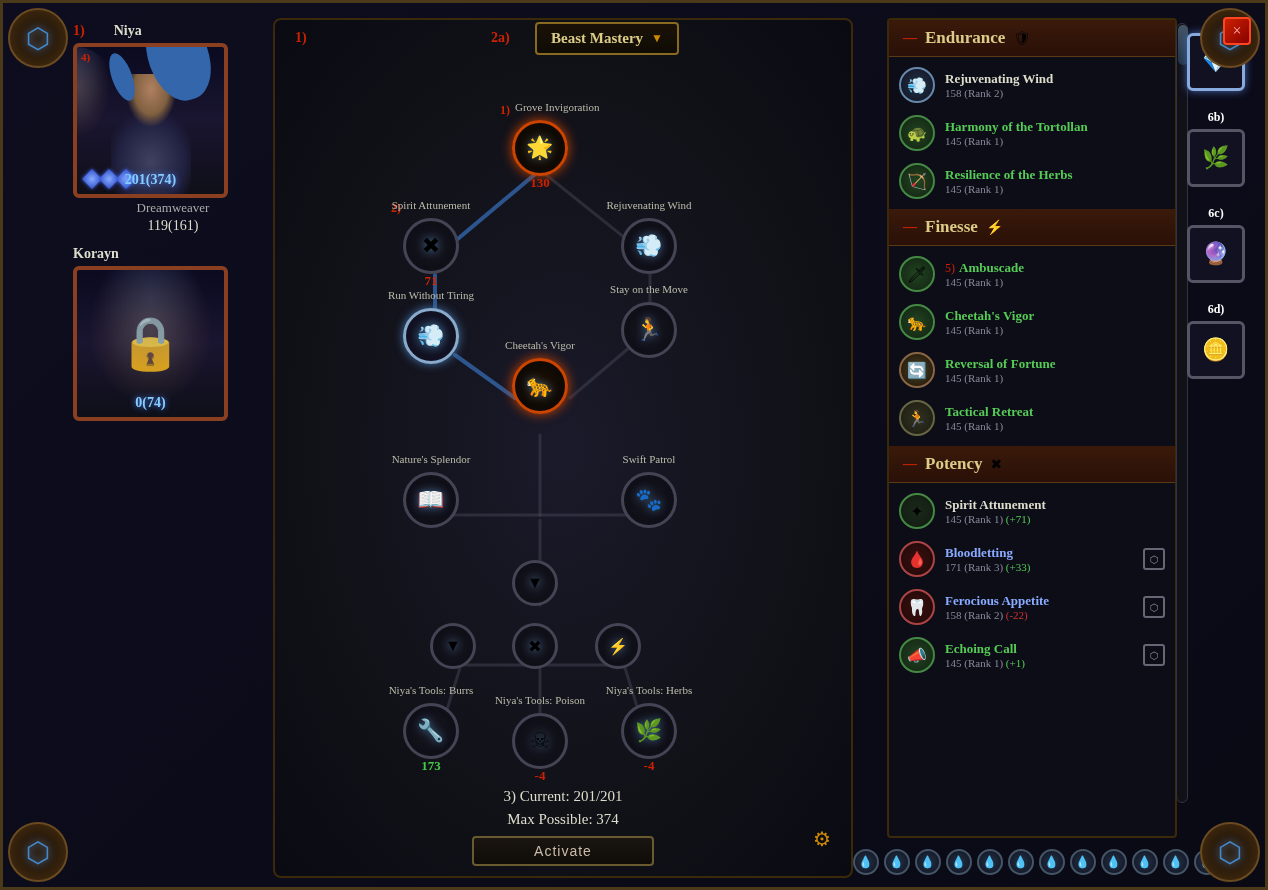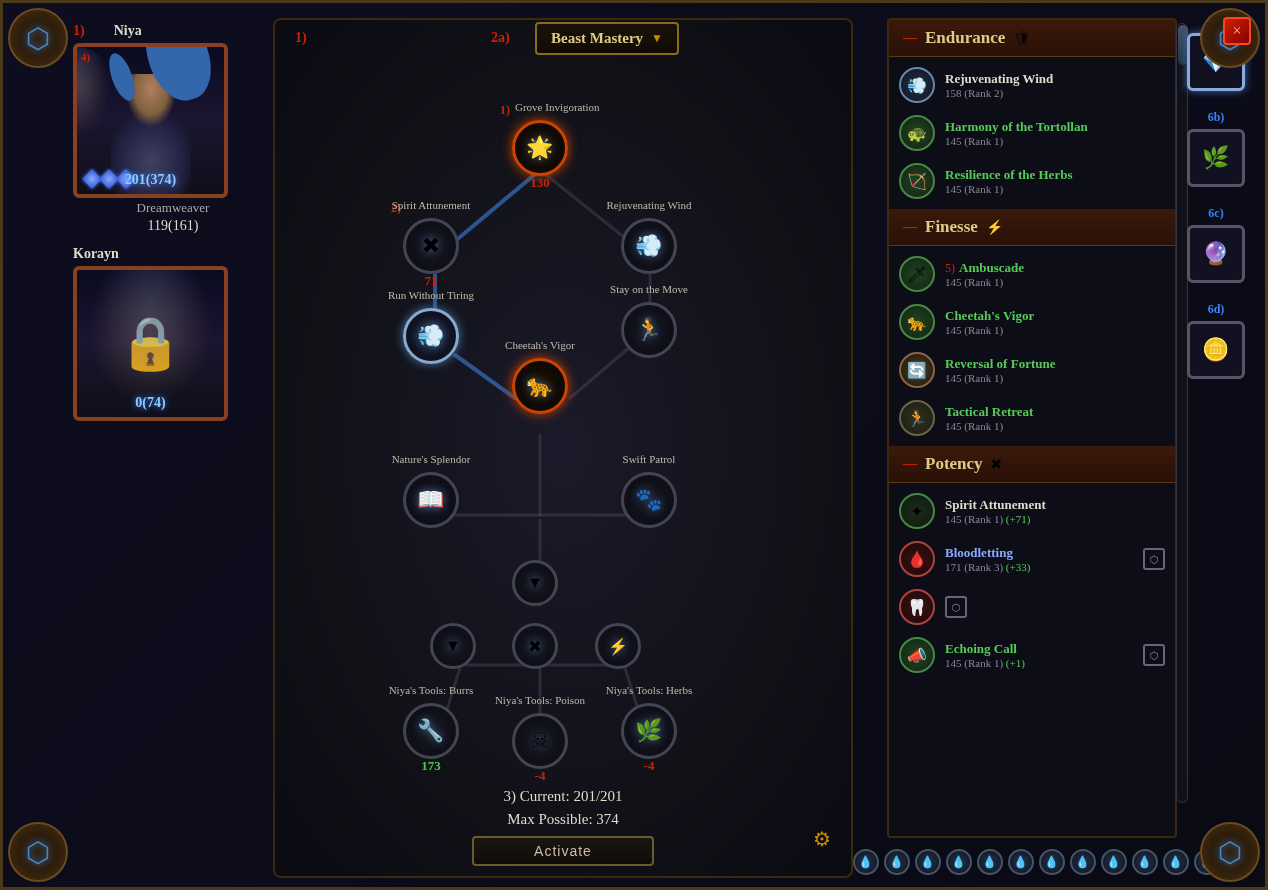--- a/index.html
+++ b/index.html
@@ -437,21 +437,21 @@
       position: relative;
       cursor: pointer;
       font-size: 22px;
     }
 
     .side-label {
       position: absolute;
       top: -22px;
       left: 50%;
       transform: translateX(-50%);
-      color: #3b82f6;
+      color: #ffffff;
       font-size: 12px;
       font-weight: bold;
       white-space: nowrap;
     }
 
     .side-active {
       border-color: #88aadd;
       box-shadow: 0 0 8px #4466aa;
     }
 
@@ -895,20 +895,24 @@
         <div class="ability-item">
           <div class="ability-icon icon-bloodletting">🩸</div>
           <div class="ability-info">
             <div class="ability-name name-blue">Bloodletting</div>
             <div class="ability-rank">171 (Rank 3) <span class="rank-bonus-pos">(+33)</span></div>
           </div>
           <div class="ability-badge">⬡</div>
         </div>
         <div class="ability-item">
           <div class="ability-icon icon-ferocious">🦷</div>
+          <div class="ability-info">
+            <div class="ability-name name-blue">Ferocious Appetite</div>
+            <div class="ability-rank">158 (Rank 2) <span class="rank-bonus-neg">(-22)</span></div>
+          </div>
           <div class="ability-badge">⬡</div>
         </div>
         <div class="ability-item">
           <div class="ability-icon icon-echoing">📣</div>
           <div class="ability-info">
             <div class="ability-name name-green">Echoing Call</div>
             <div class="ability-rank">145 (Rank 1) <span class="rank-bonus-pos">(+1)</span></div>
           </div>
           <div class="ability-badge">⬡</div>
         </div>

